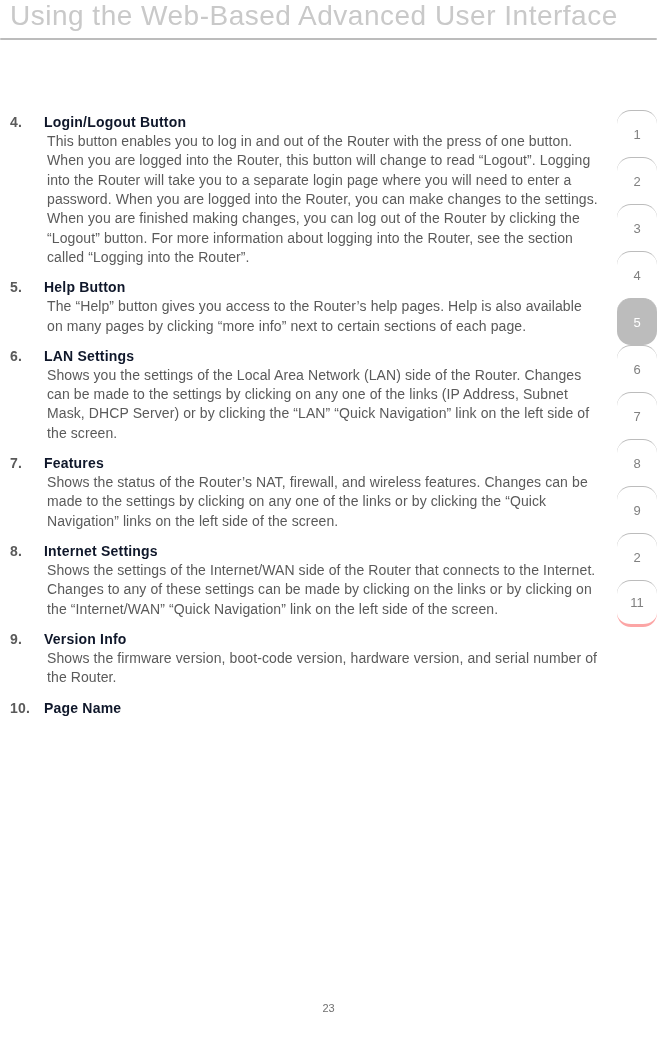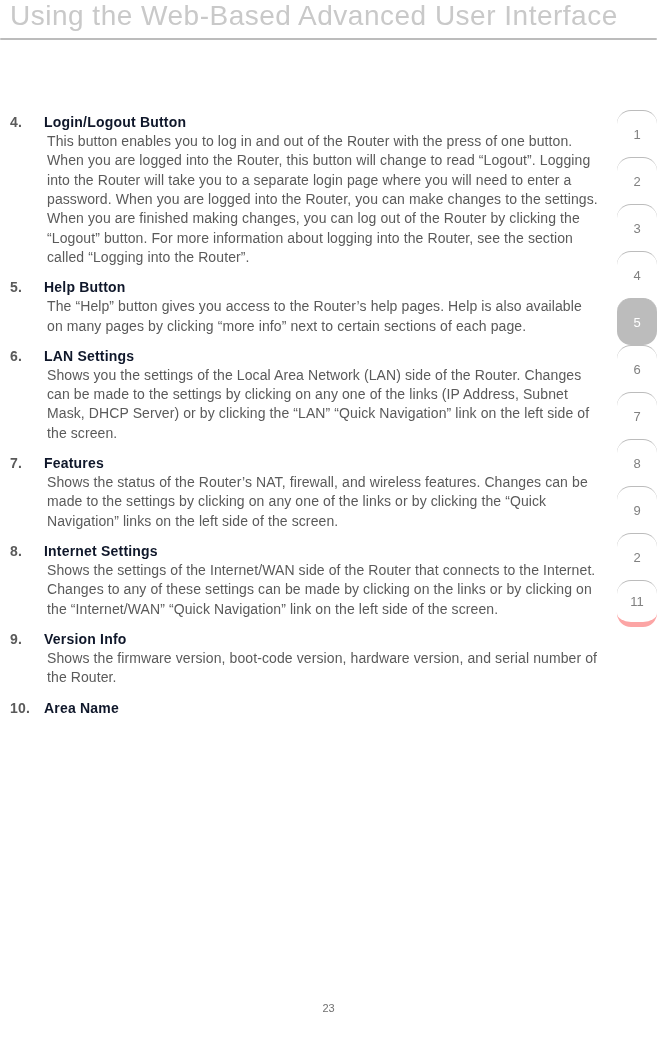--- a/index.html
+++ b/index.html
@@ -8,21 +8,21 @@
   .title { font-family: Arial, Helvetica, sans-serif; font-size: 28px; font-weight: 400; color: #c9c9c9; letter-spacing: 0.5px; padding: 6px 0 4px 0; position: relative; top: -6px; }
   .title-underline { height: 2px; background: #bcbcbc; margin: 0 0 12px 0; width: 100%; position: absolute; left: 0; right: 0; top: 38px; }
   .content-area { position: absolute; top: 114px; left: 10px; right: 56px; }
   .item { margin-bottom: 6px; }
   .item-row { display: flex; }
   .num { width: 34px; flex-shrink: 0; font-size: 14px; font-weight: 700; color: #5a5a5a; font-family: Arial, sans-serif; letter-spacing: 0.2px; }
   .heading { font-size: 14px; font-weight: 700; color: #0f172a; font-family: Arial, sans-serif; letter-spacing: 0.2px; }
   .desc { margin-left: 37px; font-size: 14px; line-height: 1.38; color: #5a5a5a; font-family: Arial, sans-serif; letter-spacing: 0.1px; padding-top: 2px; padding-bottom: 6px; }
   .side-nav { position: absolute; top: 110px; right: 0; width: 40px; }
   .side-nav-item { height: 47px; border-top: 1px solid #bcbcbc; display: flex; align-items: center; justify-content: center; font-size: 13px; color: #808080; font-family: Arial, sans-serif; }
-  .side-nav-item:last-child { border-bottom: 5px solid #fca5a5; }
+  .side-nav-item:last-child { border-bottom: 3px solid #fca5a5; }
   .side-nav-item.active { background: #bcbcbc; color: #fff; }
   .page-num { position: absolute; bottom: 24px; left: 0; right: 0; text-align: center; font-size: 11px; color: #707070; font-family: Arial, sans-serif; }
 </style>
 </head>
 <body>
 
 <div class="page">
   <div class="title">Using the Web-Based Advanced User Interface</div>
   <div class="title-underline"></div>
 
@@ -72,21 +72,21 @@
       <div class="item-row">
         <div class="num">9.</div>
         <div class="heading">Version Info</div>
       </div>
       <div class="desc">Shows the firmware version, boot-code version, hardware version, and serial number of the Router.</div>
     </div>
 
     <div class="item">
       <div class="item-row">
         <div class="num">10.</div>
-        <div class="heading">Area Name</div>
+        <div class="heading">Page Name</div>
       </div>
     </div>
 
   </div>
 
   <div class="side-nav">
     <div class="side-nav-item">1</div>
     <div class="side-nav-item">2</div>
     <div class="side-nav-item">3</div>
     <div class="side-nav-item">4</div>

